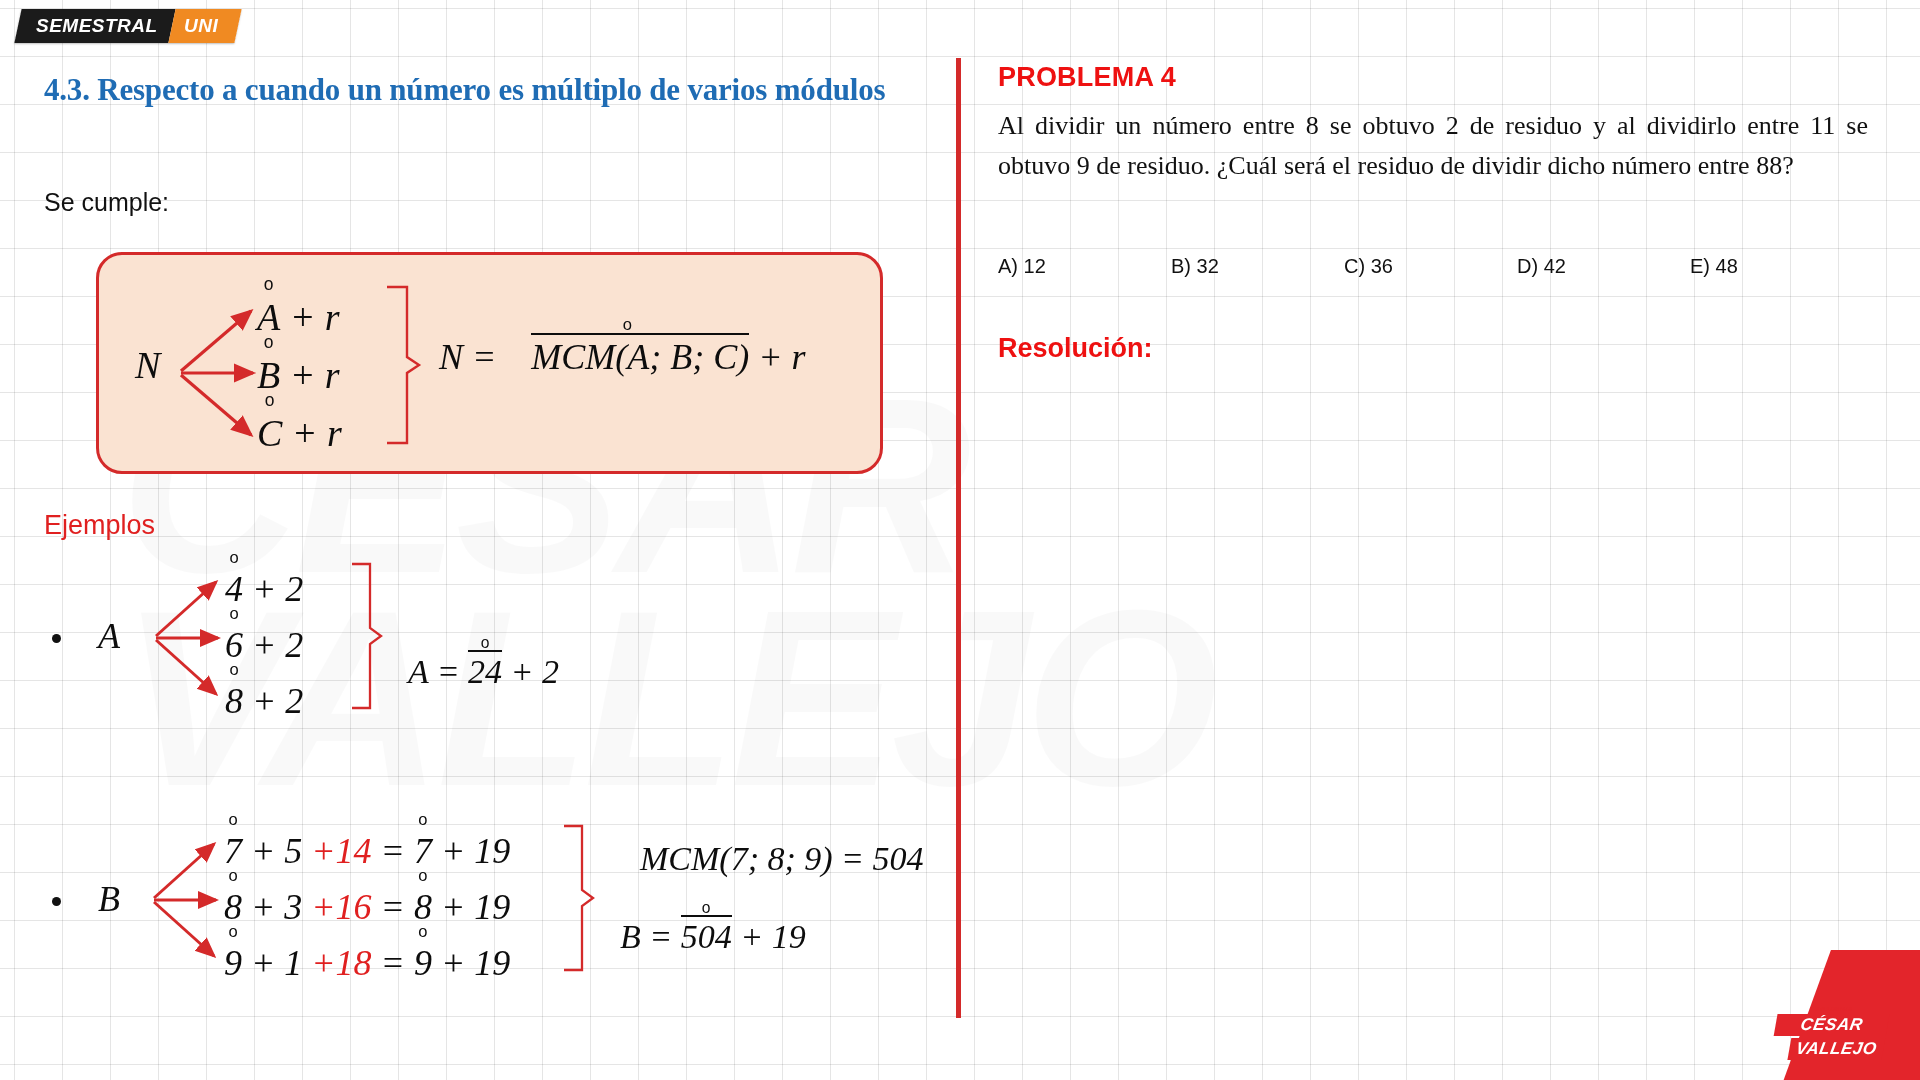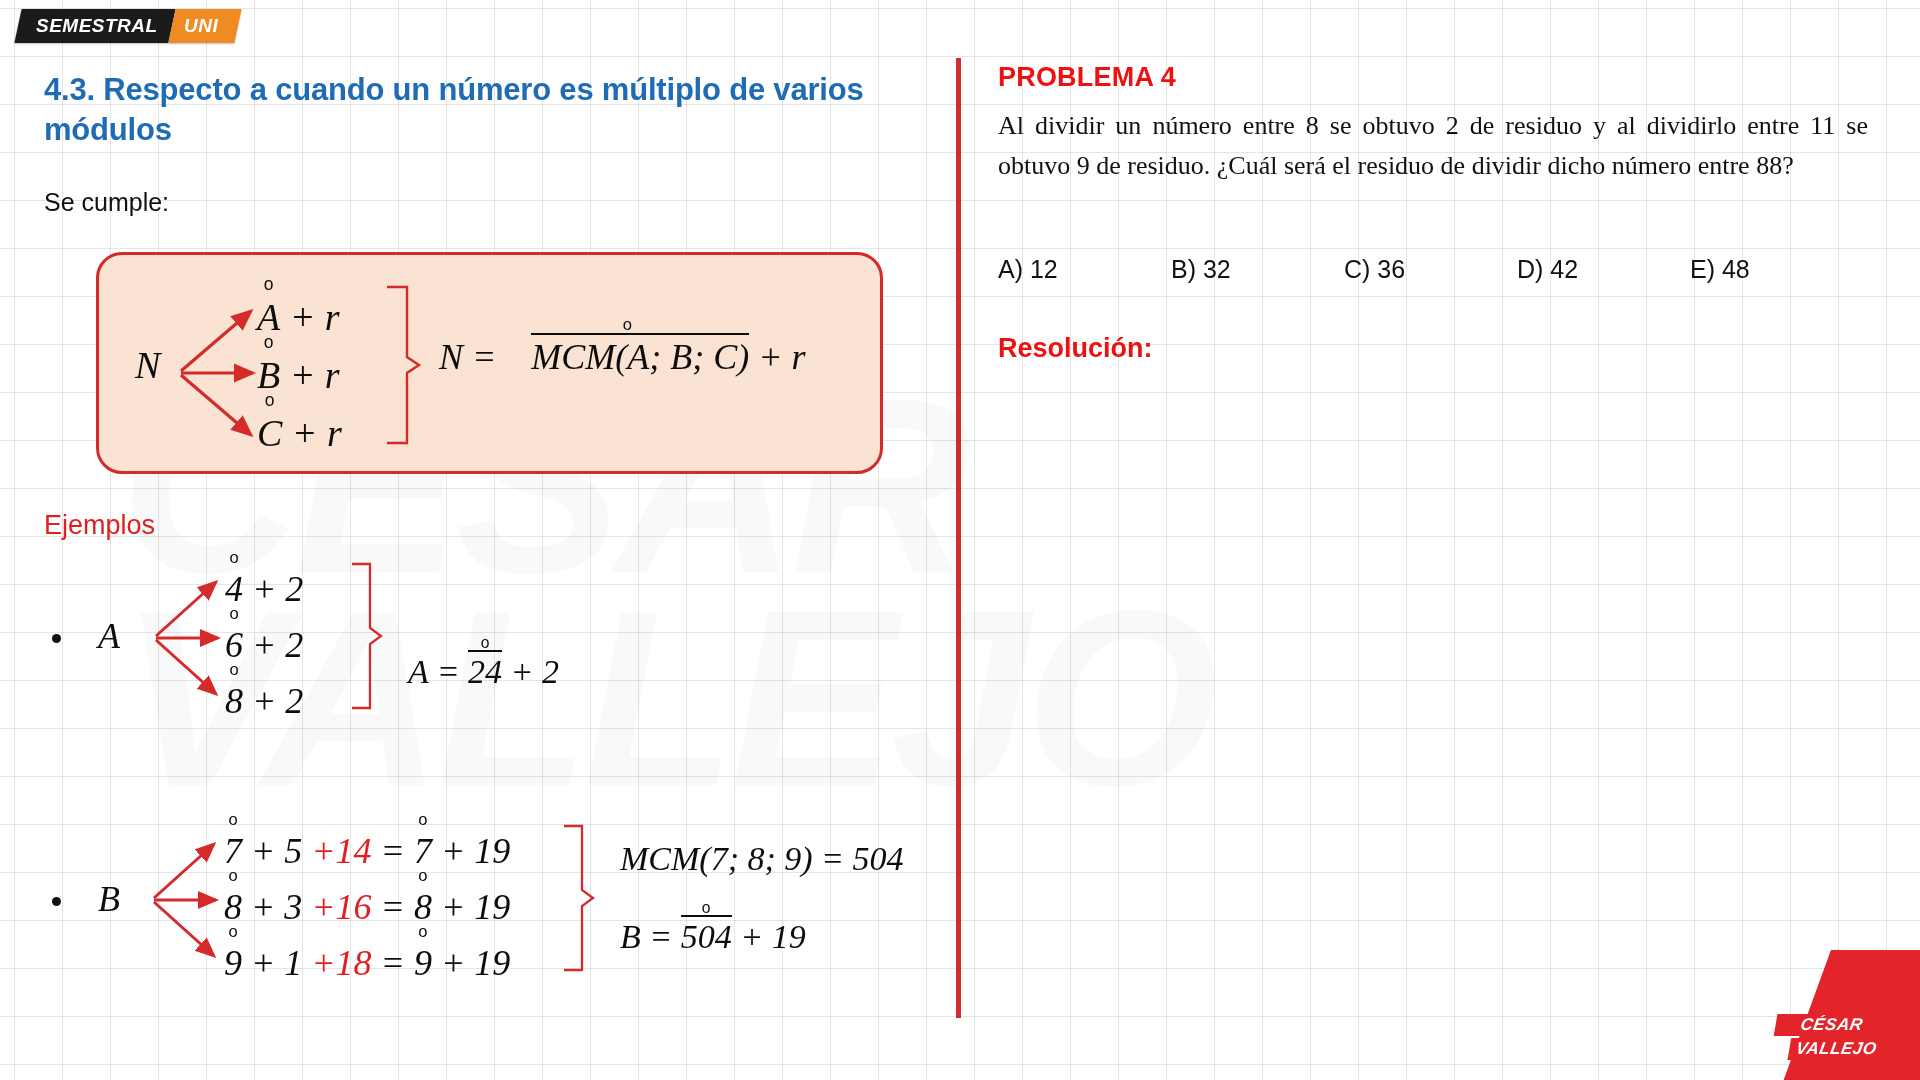--- a/index.html
+++ b/index.html
@@ -73,20 +73,21 @@
 
   .section-title {
     position: absolute;
     left: 44px; top: 70px;
     width: 860px;
     color: #1f6cb4;
     font-weight: bold;
     font-size: 31px;
     line-height: 1.28;
     letter-spacing: -0.2px;
+    font-family: Liberation Serif, serif;
   }
   .se-cumple {
     position: absolute;
     left: 44px; top: 188px;
     font-size: 25px;
     color: #111111;
   }
 
   
   .formula-box {
@@ -190,21 +191,21 @@
     line-height: 1.53;
     color: #111111;
     text-align: justify;
     text-justify: inter-word;
     font-family: Liberation Serif, serif;
   }
   .options {
     position: absolute; left: 0; top: 255px;
     width: 865px;
     display: flex;
-    font-size: 25px;
+    font-size: 20px;
     color: #111111;
   }
   .options .opt { width: 20%; }
   .resolucion {
     position: absolute; left: 0; top: 333px;
     color: #ee1111;
     font-weight: bold;
     font-size: 27px;
   }
 
@@ -390,21 +391,21 @@
         <span>=</span>
         <span class="math-up"><span class="ocirc">o</span><span>9</span></span>
         <span>+ 19</span>
       </div>
     </div>
 
     <svg width="36" height="150" style="position:absolute;left:562px;top:824px;">
       <path d="M2,2 L20,2 L20,66 L31,74 L20,82 L20,146 L2,146" fill="none" stroke="#d42a2a" stroke-width="2.3"></path>
     </svg>
 
-    <div class="ex-right" style="left:620px; top:840px;">MCM(7; 8; 9) = 504</div>
+    <div class="ex-right" style="left:640px; top:840px;">MCM(7; 8; 9) = 504</div>
     <div class="ex-right" style="left:620px; top:915px;">
       <span>B =</span>
       <span class="math-up" style="position:relative;">
         <span class="ocirc" style="top:-0.95em;">o</span>
         <span class="ovl" style="display:inline-block;">504</span>
       </span>
       <span>+ 19</span>
     </div>
   </div>
 

